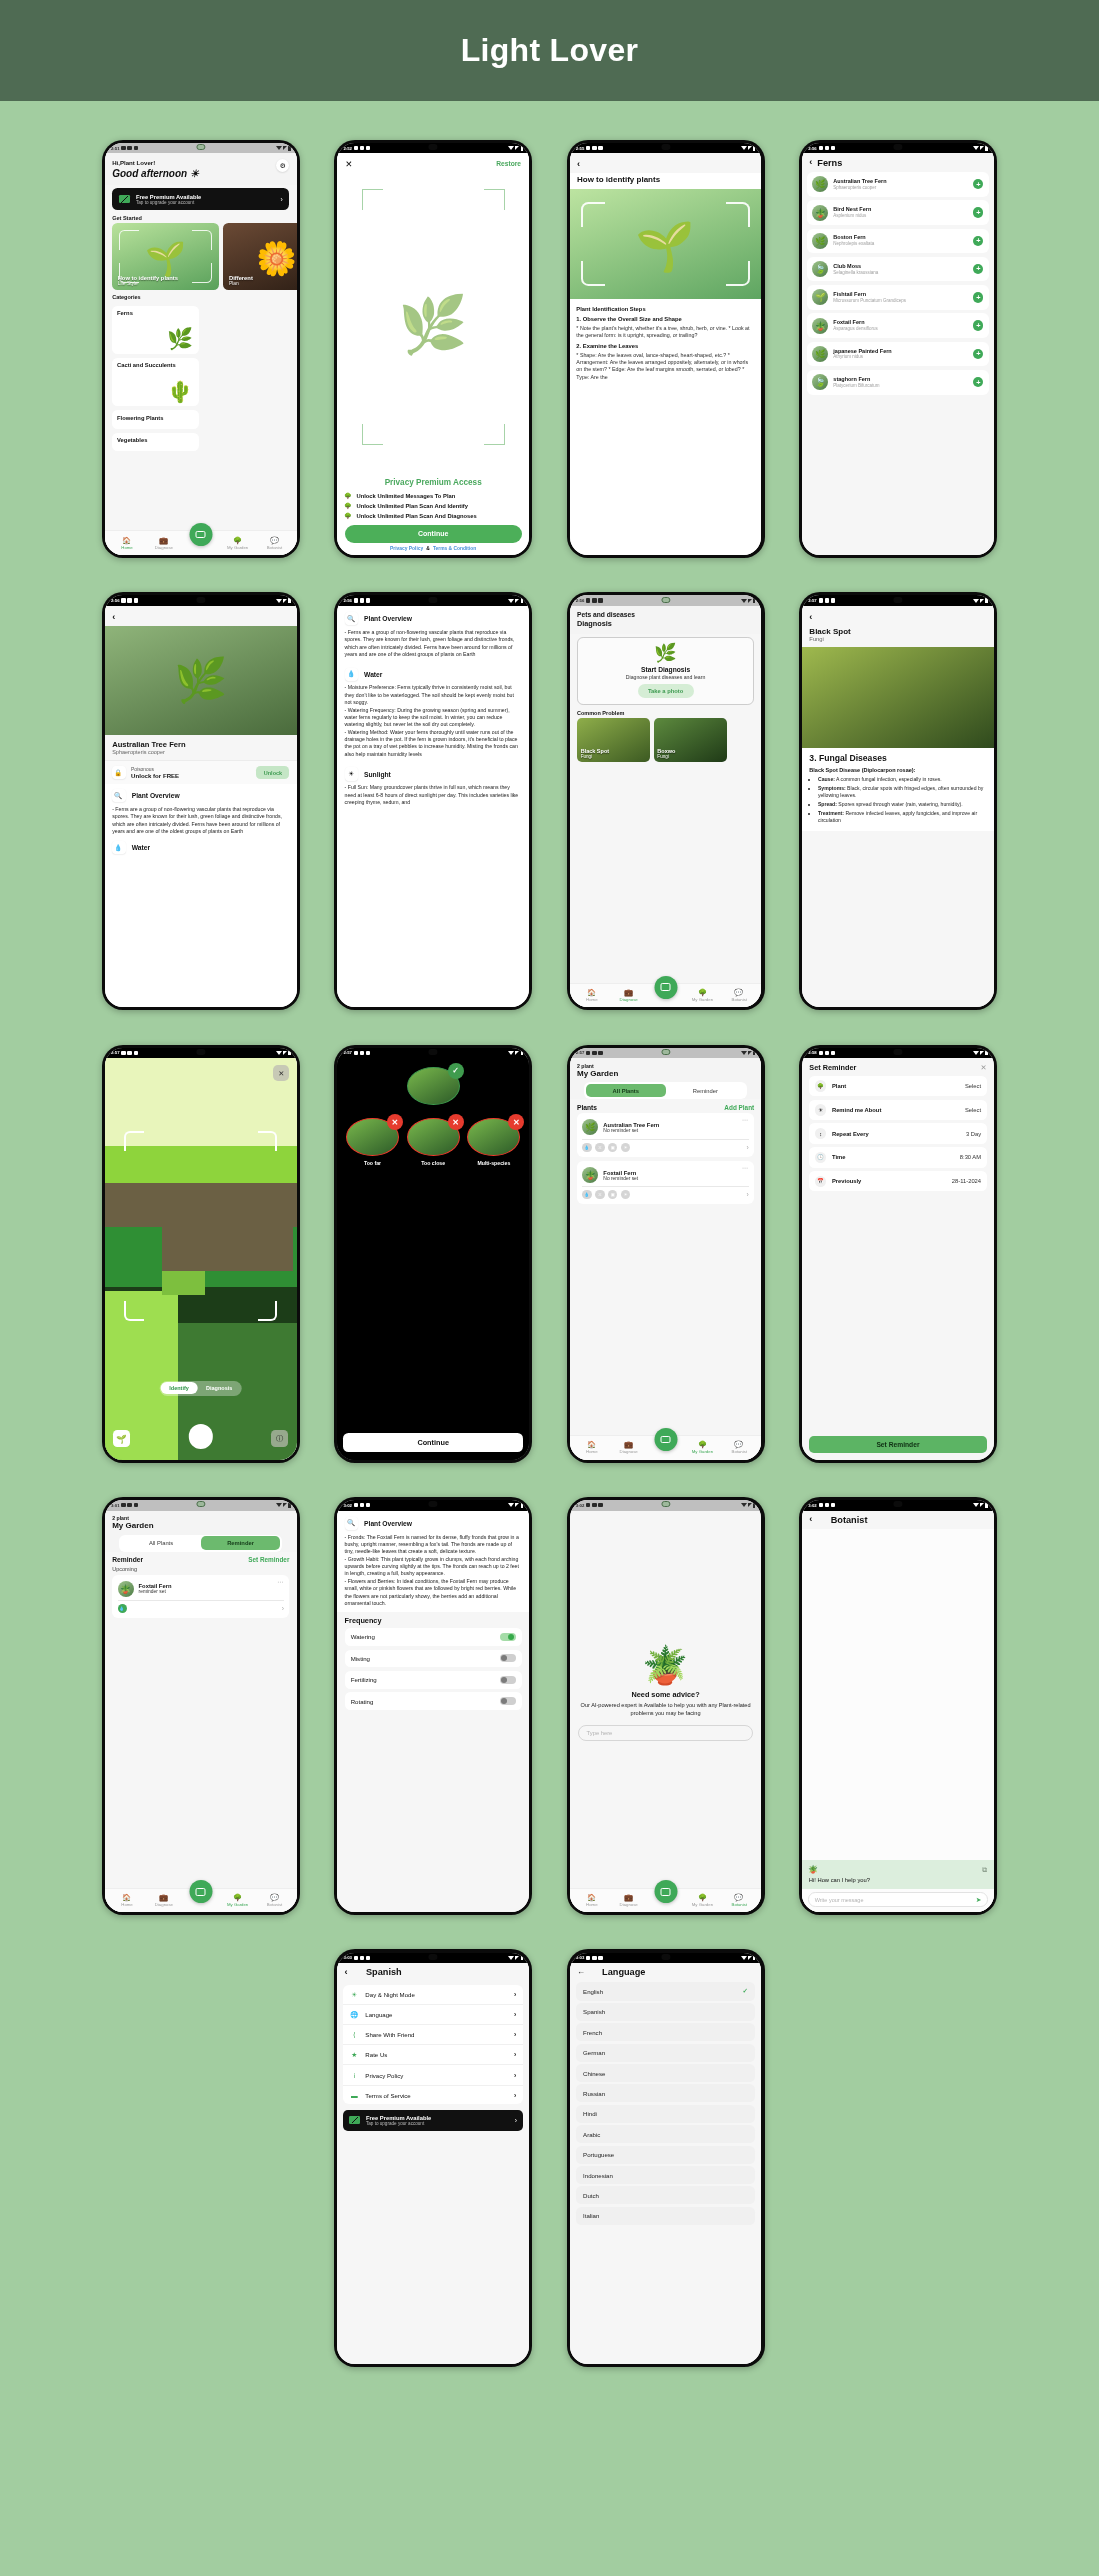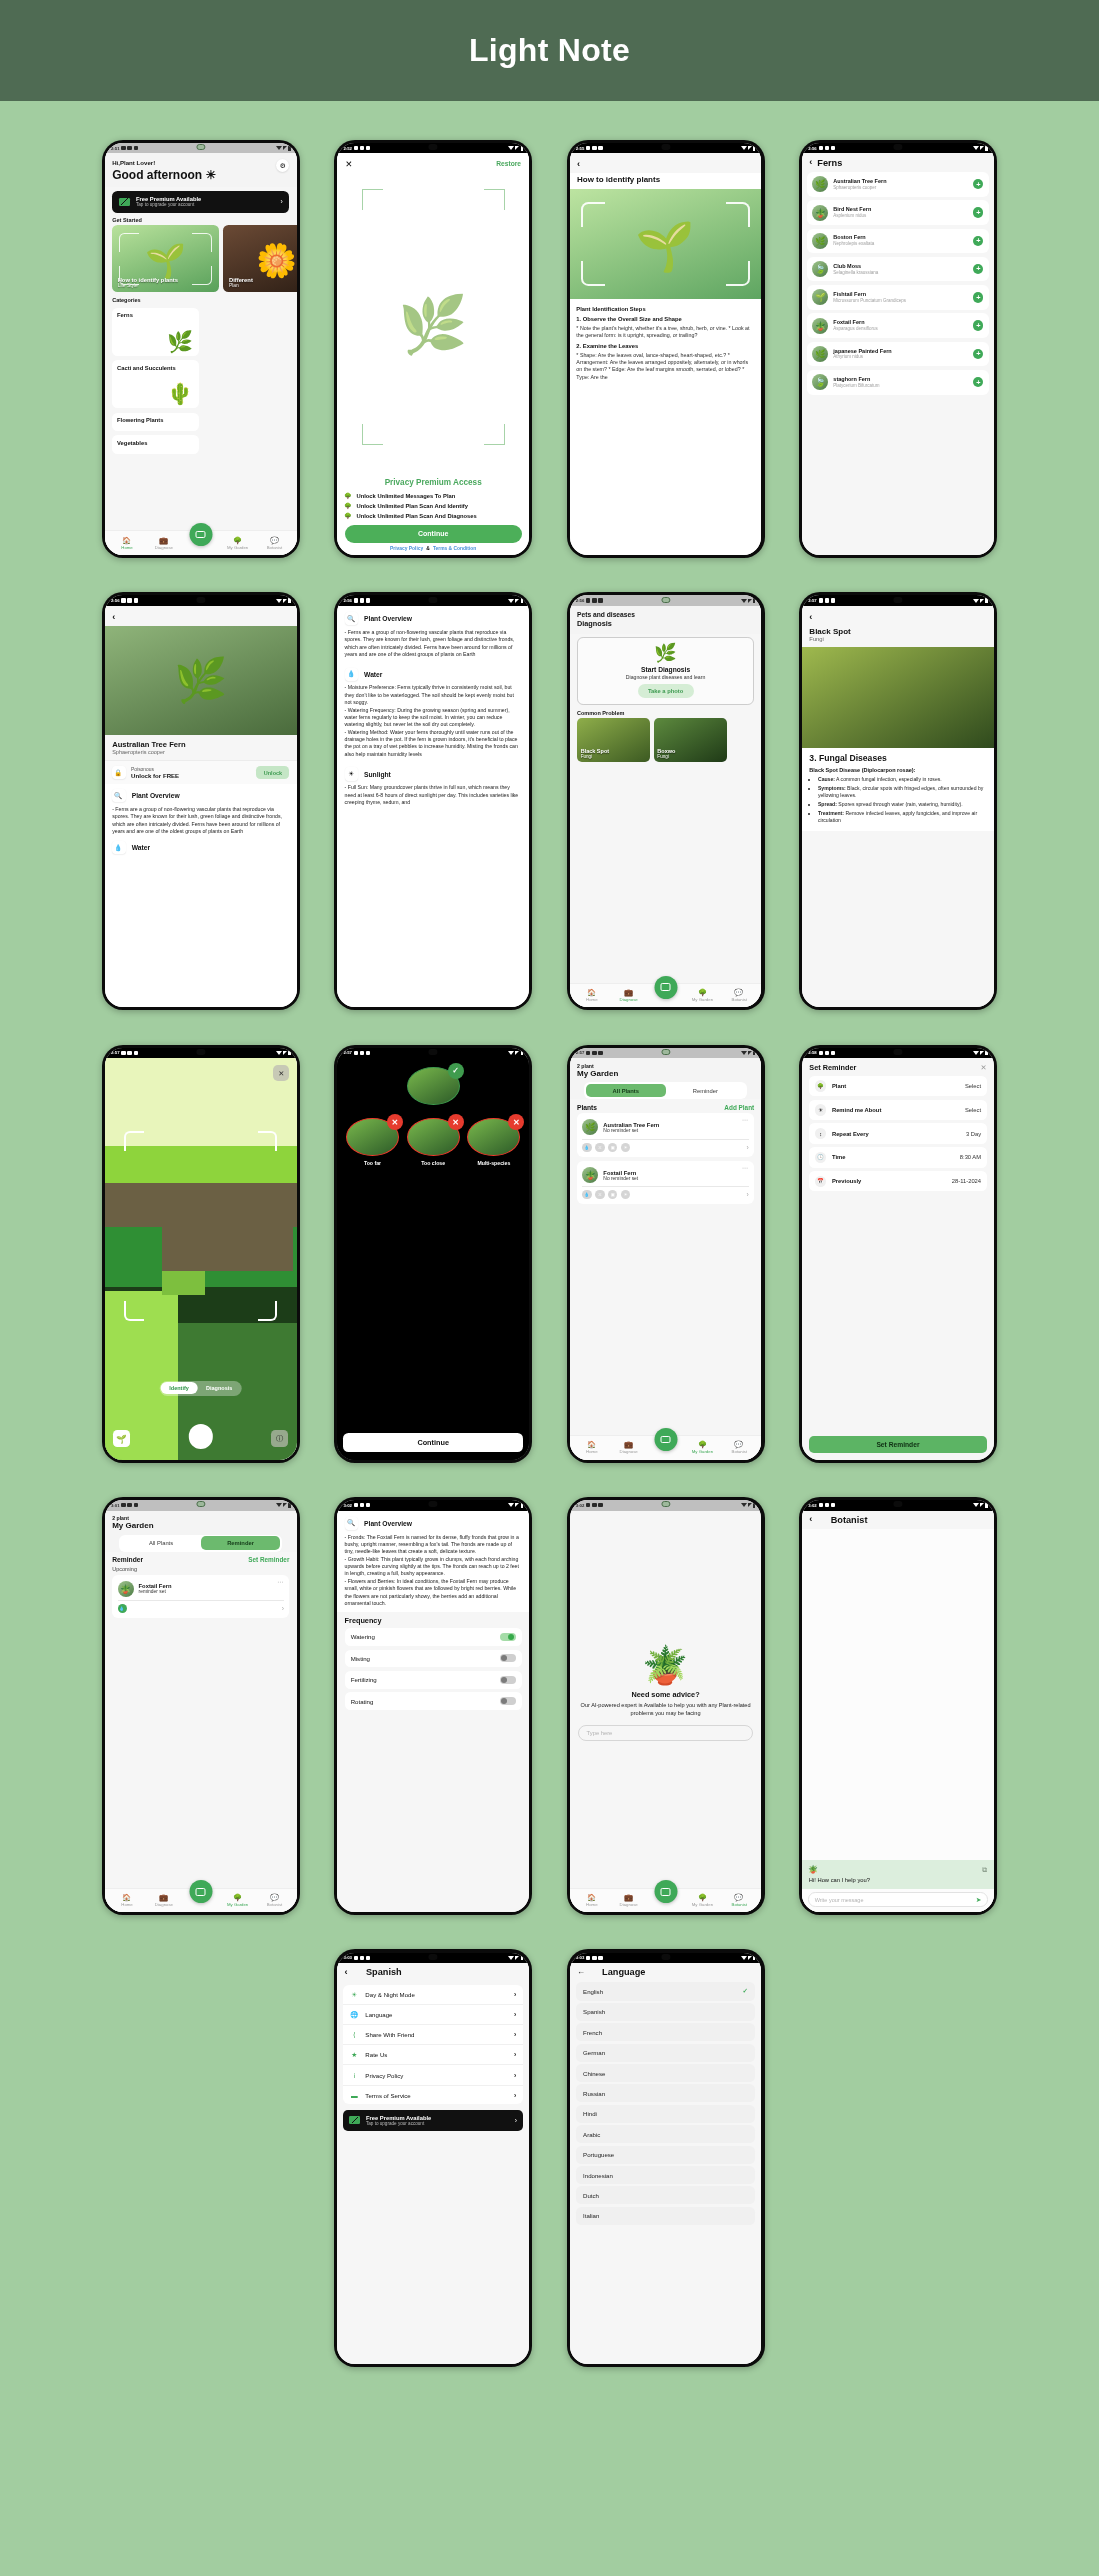--- a/index.html
+++ b/index.html
@@ -62,21 +62,21 @@
 
   
   .appbar { background:#f6f6f6; padding:4.9px 7.3px 3.7px; }
   .chev-back { font-size:9.2px; font-weight:bold; color:#111; line-height:1; }
   .title-row { display:flex; align-items:center; gap:4.9px; padding:4.3px 7.3px; background:#f6f6f6; }
   .title-row .t { font-size:9.2px; font-weight:bold; color:#111; }
 
   
   .home-greet { padding:5.5px 7.3px 4.9px; display:flex; justify-content:space-between; align-items:flex-start; background:#f4f4f4;}
   .home-greet .g1 { font-size:6.1px; font-weight:bold; color:#111; line-height:1.45;}
-  .home-greet .g2 { font-size:12px; font-weight:bold; color:#111; line-height:1.2;}
+  .home-greet .g2 { font-size:10px; font-weight:bold; color:#111; line-height:1.2;font-style:italic;}
   .gear-btn { width:13.4px;height:13.4px;border-radius:50%;background:#fff;display:flex;align-items:center;justify-content:center;font-size:6.7px;box-shadow:0 0.6px 1.8px rgba(0,0,0,.15);}
   .promo {
     margin:3.7px 7.3px 0; background:#111; border-radius:5.5px;
     display:flex; align-items:center; gap:5.5px; padding:5.5px 6.7px; color:#fff;
   }
   .promo .env { width:11.6px;height:8px;background:#3fa958;border-radius:1.2px;position:relative;flex:0 0 11.6px;}
   .promo .env:after{content:"";position:absolute;left:0.6px;top:0.6px;width:10.4px;height:6.7px;
      background:linear-gradient(135deg,transparent 45%,#111 46%,#111 54%,transparent 55%);}
   .promo .ptxt{flex:1;}
   .promo .p1{font-size:5.8px;font-weight:bold;}
@@ -326,21 +326,21 @@
   
   .langrow{background:#f0f0f0;border-radius:5.5px;margin:0 6.1px 2.4px;padding:5.5px 7.3px;display:flex;
     align-items:center;justify-content:space-between;}
   .langrow .ln{font-size:6.1px;color:#222;}
   .langrow .ck{color:#3fa958;font-size:6.7px;font-weight:bold;}
 </style>
 </head>
 <body style="background: rgb(162, 205, 160);">
 
 <div class="page-header" style="background: rgb(79, 107, 83);">
-  <h1>Light Note</h1>
+  <h1>Light Lover</h1>
 </div>
 
 <div class="grid">
 
   <div class="row">
 
     <div class="slot">
       <div class="phone">
           <div class="screen">
         <div class="statusbar light">

